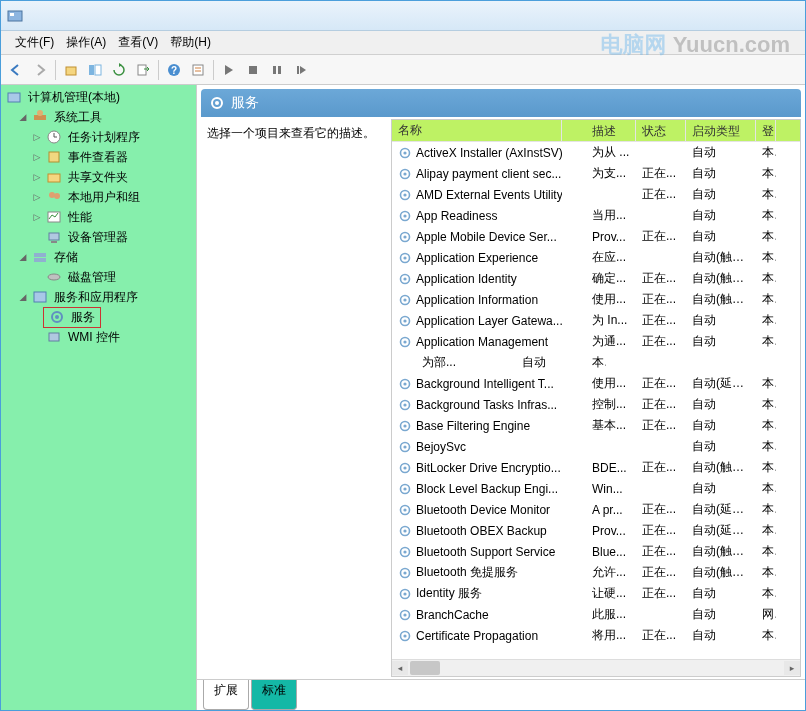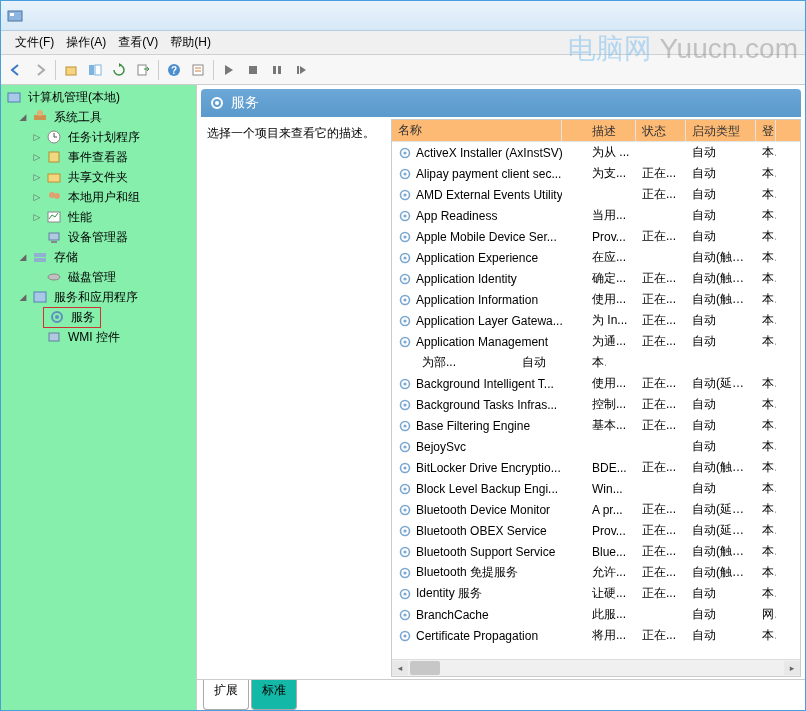--- a/index.html
+++ b/index.html
@@ -1,21 +1,21 @@
 <!DOCTYPE html>
 <html><head>
 <meta charset="utf-8">
 <style>
 * { box-sizing: border-box; margin: 0; padding: 0; }
 body { font-family: "Microsoft YaHei", "Segoe UI", sans-serif; font-size: 12px; background: #fff; width: 806px; height: 711px; overflow: hidden; position: relative; }
 .window { display: flex; flex-direction: column; height: 100%; border: 1px solid #4a9edb; }
 .titlebar { background: linear-gradient(#eaf3fb, #d6e8f7); height: 30px; display: flex; align-items: center; border-bottom: 1px solid #b5cde0; position: relative; }
 .titlebar-icon { width: 16px; height: 16px; margin: 0 6px; }
 .titlebar-title { flex: 1; text-align: center; color: #333; font-size: 13px; }
-.watermark { position: absolute; right: 8px; top: 30px; font-size: 28px; color: #888; opacity: 0.45; font-weight: 400; pointer-events: none; z-index: 100; }
+.watermark { position: absolute; right: 16px; top: 30px; font-size: 22px; color: #888; opacity: 0.45; font-weight: 700; pointer-events: none; z-index: 100; }
 .watermark .zh { color: #6eb8ed; }
 .menubar { height: 24px; background: #f0f0f0; display: flex; align-items: center; padding: 0 8px; border-bottom: 1px solid #d0d0d0; }
 .menubar span { padding: 2px 6px; cursor: default; }
 .toolbar { height: 30px; background: #f7f7f7; border-bottom: 1px solid #ccc; display: flex; align-items: center; padding: 0 4px; gap: 2px; }
 .tb-btn { width: 22px; height: 22px; display: flex; align-items: center; justify-content: center; border: 1px solid transparent; }
 .tb-sep { width: 1px; height: 20px; background: #ccc; margin: 0 2px; }
 .body-area { flex: 1; display: flex; min-height: 0; }
 .left-pane { width: 196px; border-right: 1px solid #ccc; background: #86efac; overflow: auto; padding: 2px; }
 .tree-item { display: flex; align-items: center; height: 20px; white-space: nowrap; cursor: default; }
 .tree-toggle { width: 12px; height: 12px; display: flex; align-items: center; justify-content: center; font-size: 9px; color: #666; }
@@ -23,21 +23,21 @@
 .tree-label { padding: 1px 3px; }
 .tree-highlight { border: 1px solid #cc3333; padding: 0 2px; }
 .ind1 { padding-left: 14px; }
 .ind2 { padding-left: 28px; }
 .right-pane { flex: 1; display: flex; flex-direction: column; min-width: 0; }
 .right-header { background: linear-gradient(#6ca8d8, #5a99cc); color: #fff; height: 28px; display: flex; align-items: center; padding: 0 8px; font-size: 14px; border-radius: 4px 4px 0 0; margin: 4px 4px 0 4px; }
 .right-header .gear { margin-right: 6px; }
 .right-content { flex: 1; display: flex; min-height: 0; padding: 2px 4px; }
 .detail-left { width: 190px; padding: 6px; font-size: 12px; }
 .list-wrap { flex: 1; border: 1px solid #ccc; display: flex; flex-direction: column; min-width: 0; }
-.list-header { display: flex; background: #fdba74; border-bottom: 1px solid #e4e4e4; height: 22px; }
+.list-header { display: flex; background: #bef264; border-bottom: 1px solid #e4e4e4; height: 22px; }
 .list-header .col { border-right: 1px solid #e4e4e4; padding: 3px 6px; font-size: 12px; color: #333; overflow: hidden; }
 .list-body { flex: 1; overflow: hidden; }
 .list-row { display: flex; height: 21px; align-items: center; }
 .list-row .cell { padding: 0 6px; overflow: hidden; white-space: nowrap; text-overflow: ellipsis; font-size: 12px; }
 .c-name { width: 170px; display: flex; align-items: center; gap: 4px; }
 .c-desc { width: 50px; margin-left: 24px; }
 .c-stat { width: 50px; }
 .c-start { width: 70px; }
 .c-logon { width: 20px; }
 .hscroll { height: 17px; background: #f0f0f0; border-top: 1px solid #ddd; position: relative; }
@@ -561,21 +561,21 @@
                 <div class="cell c-logon">本</div>
               </div>
               <div class="list-row">
                 <div class="cell c-name">
                   <span>
                     <svg width="14" height="14">
                       <circle cx="7" cy="7" r="4.5" fill="none" stroke="#7aa8d0" stroke-width="1.6"></circle>
                       <circle cx="7" cy="7" r="1.6" fill="#7aa8d0"></circle>
                     </svg>
                   </span>
-                  <span>Bluetooth OBEX Service</span>
+                  <span>Bluetooth OBEX Backup</span>
                 </div>
                 <div class="cell c-desc">Prov...</div>
                 <div class="cell c-stat">正在...</div>
                 <div class="cell c-start">自动(延迟...</div>
                 <div class="cell c-logon">本</div>
               </div>
               <div class="list-row">
                 <div class="cell c-name">
                   <span>
                     <svg width="14" height="14">

